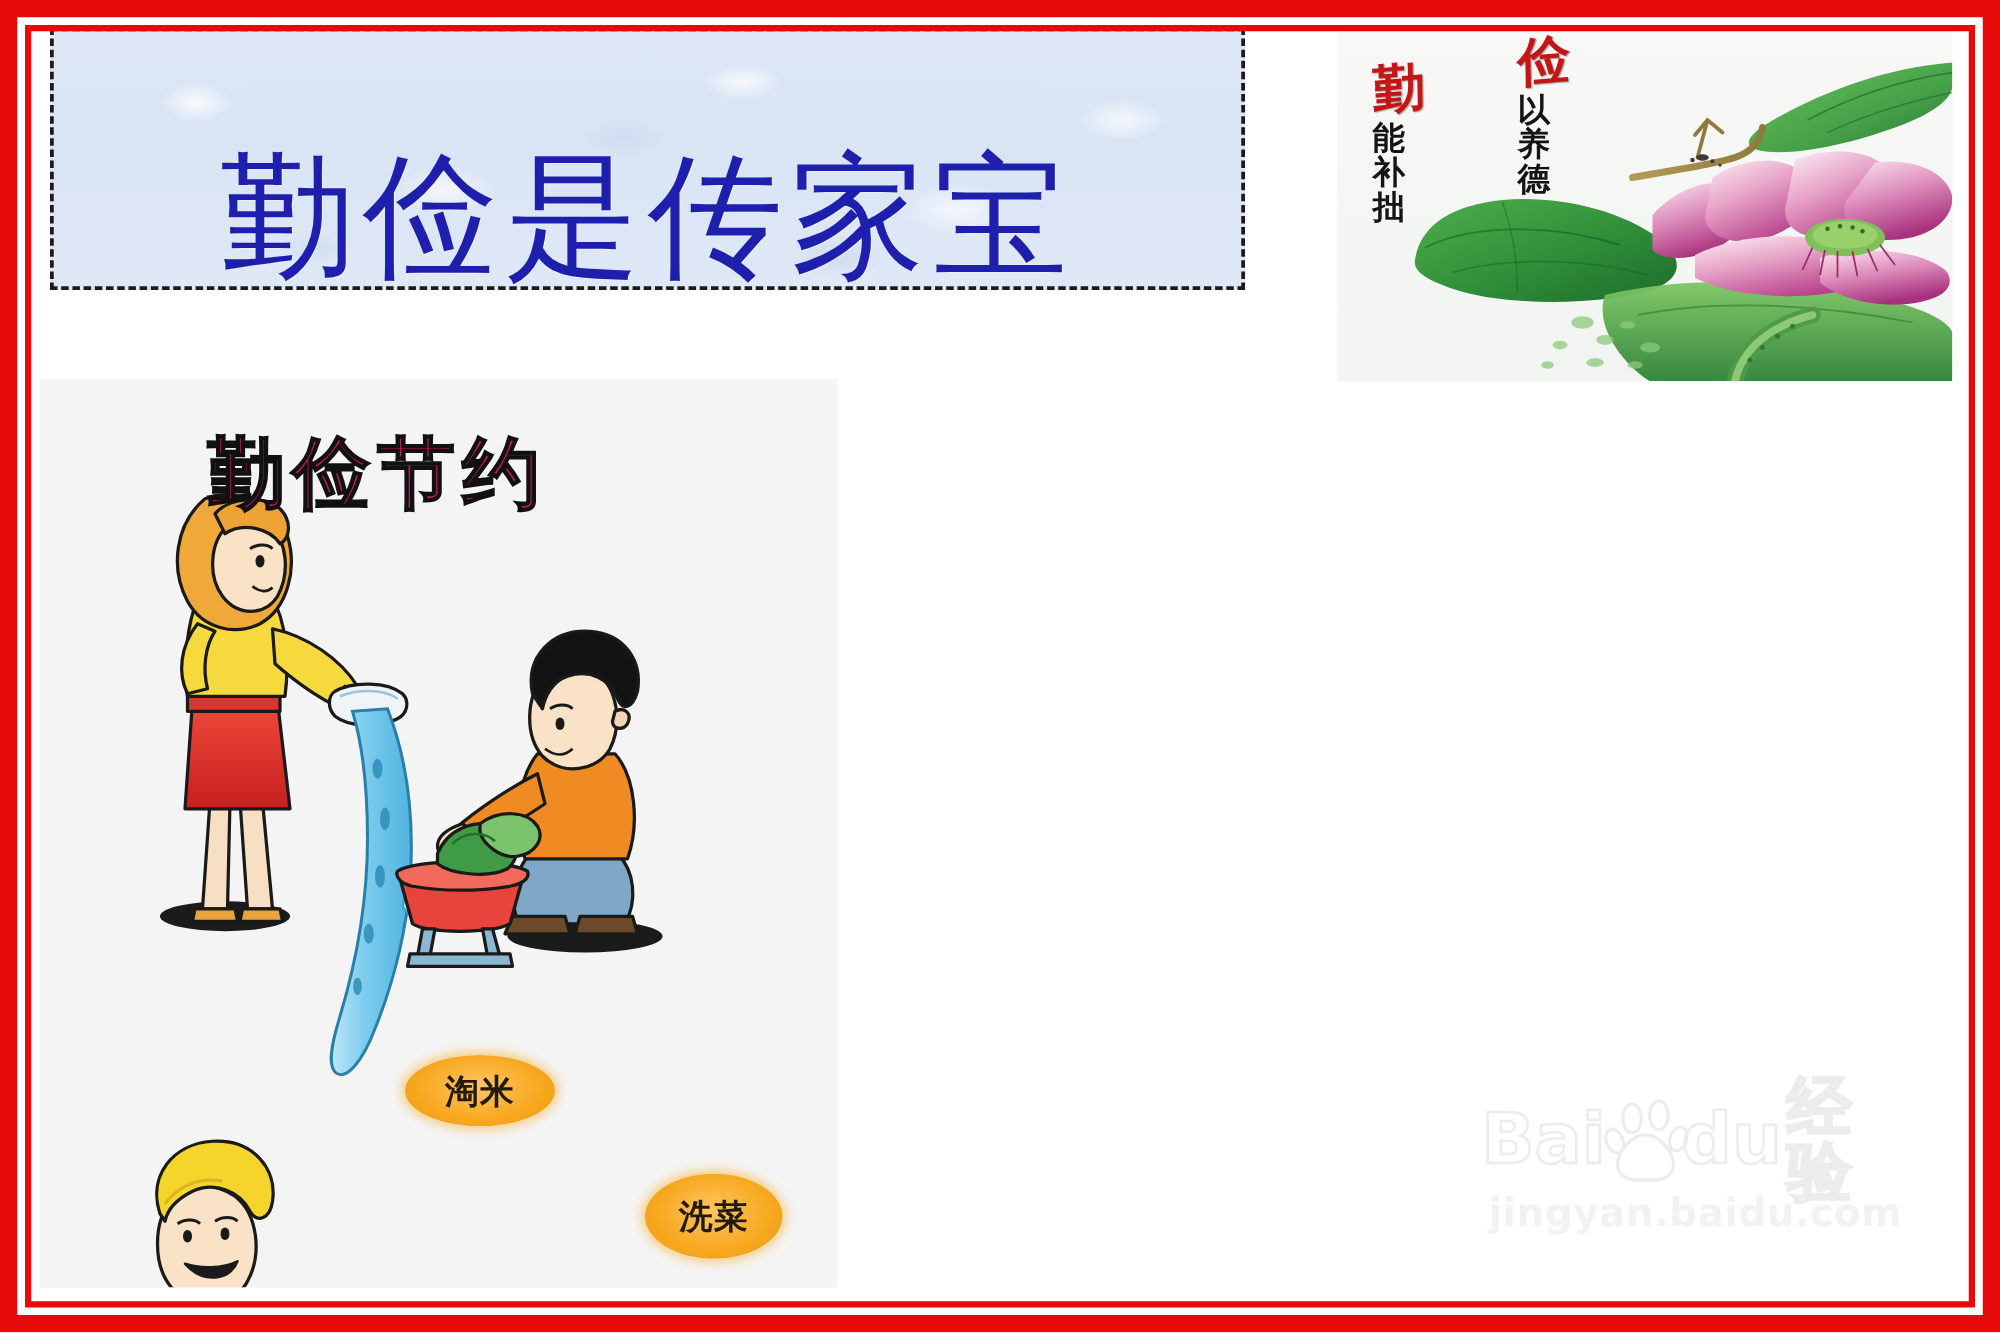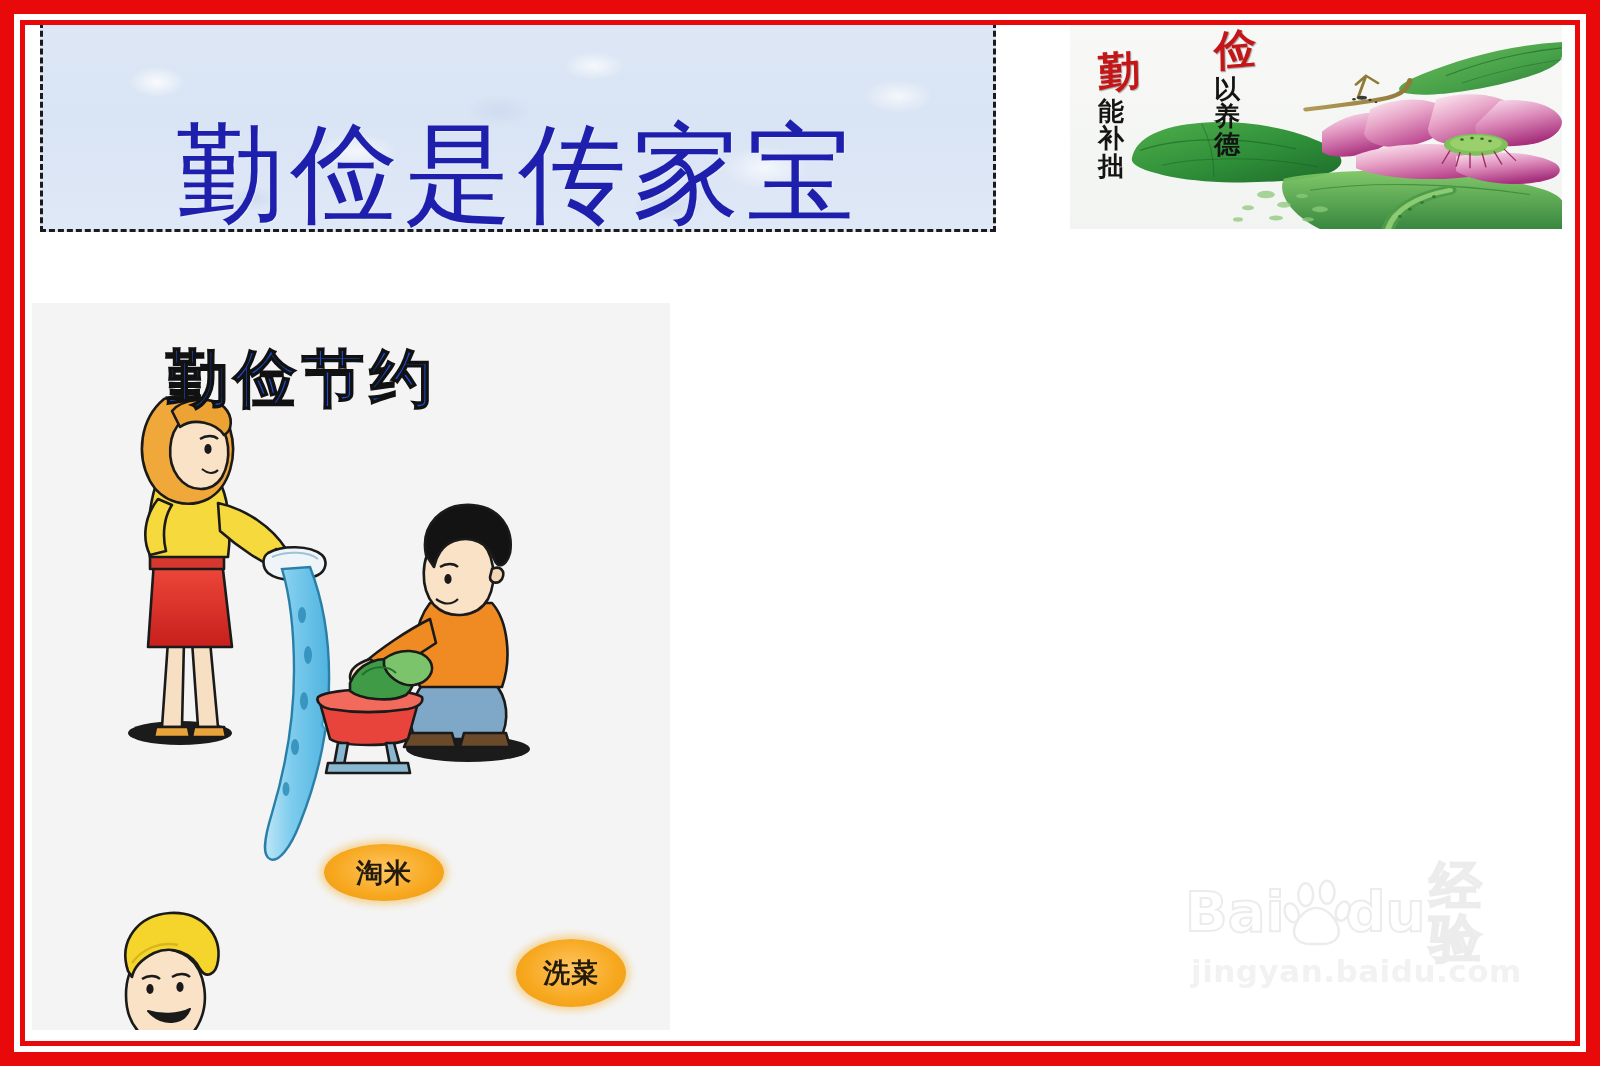--- a/index.html
+++ b/index.html
@@ -92,21 +92,21 @@
     text-shadow: 1px 1px 0 rgba(255,255,255,0.35);
     user-select: none;
   }
 
   
   .lotus-pic {
     position: absolute;
     left: 1070px;
     top: 20px;
     width: 492px;
-    height: 209px;
+    height: 285px;
     overflow: hidden;
     background: #f6f7f5;
     z-index: 10;
   }
   .lotus-canvas { position: absolute; left: 0; top: 0; width: 100%; height: 100%; }
 
   .lotus-text {
     position: absolute;
     z-index: 6;
     font-family: "Liberation Serif", "DejaVu Serif", serif;
@@ -148,21 +148,21 @@
   }
   .illus-title {
     position: absolute;
     left: 134px;
     top: 45px;
     font-family: "DejaVu Sans", "Liberation Sans", sans-serif;
     font-weight: bold;
     font-size: 62px;
     line-height: 1;
     letter-spacing: 6px;
-    color: #1d4ed8;
+    color: #be185d;
     white-space: nowrap;
     -webkit-text-stroke: 1.5px #111111;
     z-index: 8;
   }
   .illus-canvas { position: absolute; left: 0; top: 0; width: 100%; height: 100%; z-index: 3; }
 
   .tag {
     position: absolute;
     z-index: 9;
     background: radial-gradient(ellipse at 50% 45%, #ffc663 0%, #f7a81f 58%, #ea9a10 100%);

